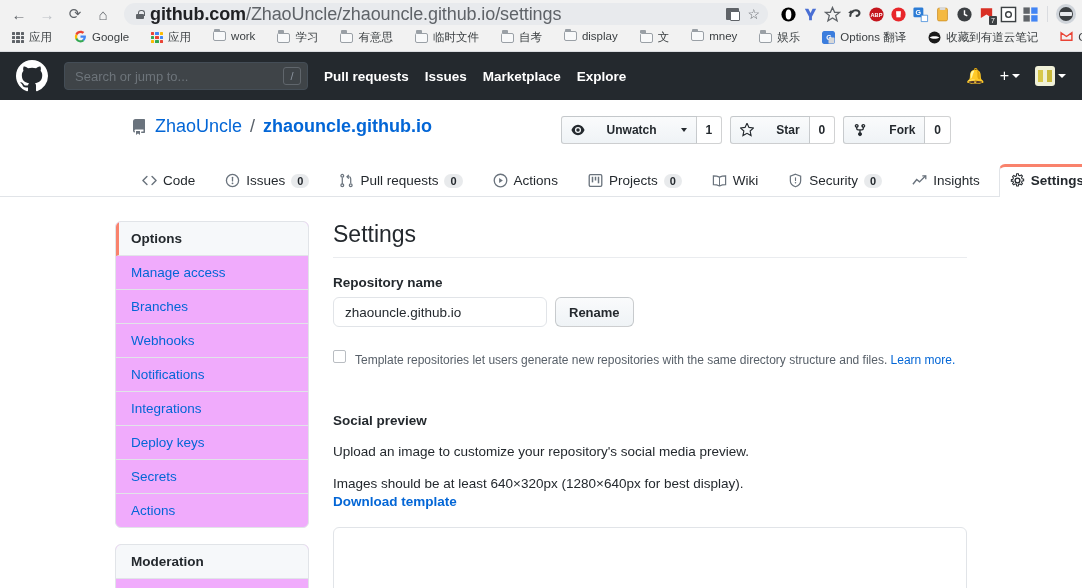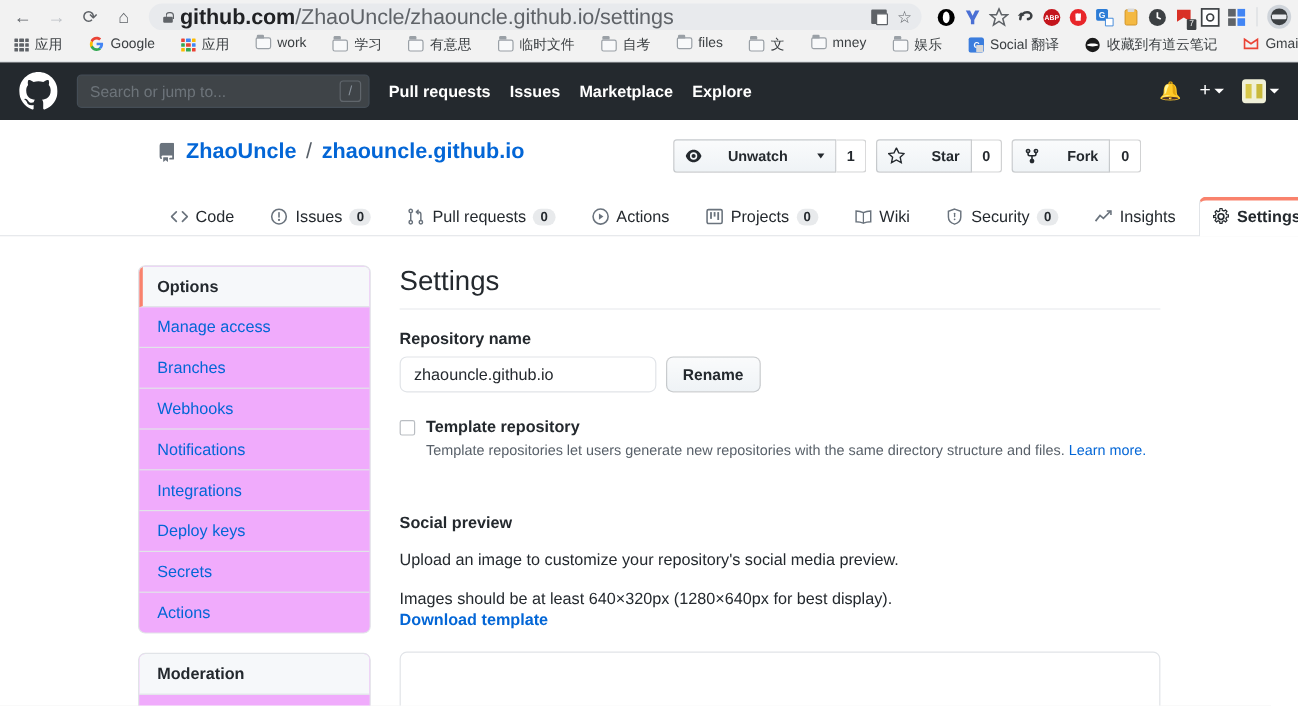--- a/index.html
+++ b/index.html
@@ -147,21 +147,21 @@
 
   
   .repo-head {
     background: #fff; border-bottom: 1px solid #e1e4e8;
     padding: 16px 16px 0 16px;
   }
   .repo-title-row { display: flex; align-items: flex-start; padding: 0 115px; }
   .repo-title { display: flex; align-items: center; gap: 8px; font-size: 18px; }
   .repo-icon { width: 16px; height: 16px; flex: none; fill: #6a737d; }
   .repo-title a { color: #0366d6; text-decoration: none; }
-  .repo-title .owner { font-weight: 700; }
+  .repo-title .owner { font-weight: 400; }
   .repo-title .name { font-weight: 600; }
   .repo-title .sep { color: #586069; font-weight: 300; }
 
   .repo-actions { margin-left: auto; display: flex; gap: 8px; }
   .btn-group { display: flex; height: 28px; }
   .btn-main {
     background: linear-gradient(#fafbfc,#eff3f6);
     border: 1px solid rgba(27,31,35,0.2); border-radius: 3px 0 0 3px;
     display: flex; align-items: center; gap: 22px;
     padding: 0 9px; font-size: 12px; font-weight: 600; color: #24292e;
@@ -389,41 +389,41 @@
     <div class="bm">
         <span class="folder"></span>
         <span>临时文件</span>
       </div>
     <div class="bm">
         <span class="folder"></span>
         <span>自考</span>
       </div>
     <div class="bm">
         <span class="folder"></span>
-        <span>files</span>
+        <span>display</span>
       </div>
     <div class="bm">
         <span class="folder"></span>
         <span>文</span>
       </div>
     <div class="bm">
         <span class="folder"></span>
         <span>mney</span>
       </div>
     <div class="bm">
         <span class="folder"></span>
         <span>娱乐</span>
       </div>
     <div class="bm">
       <svg class="bm-sq" viewBox="0 0 24 24">
           <rect width="24" height="24" rx="3" fill="#3b7ddd"></rect>
           <text x="8" y="17" font-size="13" fill="#fff" font-family="sans-serif" font-weight="bold">G</text>
           <rect x="12" y="12" width="11" height="11" rx="1" fill="#d8d8d8"></rect>
         </svg>
-      <span>Social 翻译</span>
+      <span>Options 翻译</span>
     </div>
     <div class="bm">
       <svg class="bm-sq" viewBox="0 0 24 24">
           <circle cx="12" cy="12" r="11" fill="#1a1a1a"></circle>
           <path d="M3 12c4-3 14-3 18 0-4 3-14 3-18 0z" fill="#fff"></path>
         </svg>
       <span>收藏到有道云笔记</span>
     </div>
     <div class="bm">
       <svg class="bm-sq" viewBox="0 0 24 24">
@@ -605,21 +605,20 @@
 
     <div class="flabel">Repository name</div>
     <div class="frow">
       <input class="tinput" type="text" value="zhaouncle.github.io" style="">
       <button class="btn">Rename</button>
     </div>
 
     <div class="checkrow">
       <span class="cbox"></span>
       <div>
-        <div class="ctitle">Template repository</div>
         <div class="cdesc">
           <span>Template repositories let users generate new repositories with the same directory structure and files.</span>
           <a href="#">Learn more.</a>
         </div>
       </div>
     </div>
 
     <div class="sect-title">Social preview</div>
     <div class="ptext">Upload an image to customize your repository's social media preview.</div>
     <div class="ptext2">Images should be at least 640×320px (1280×640px for best display).</div>

